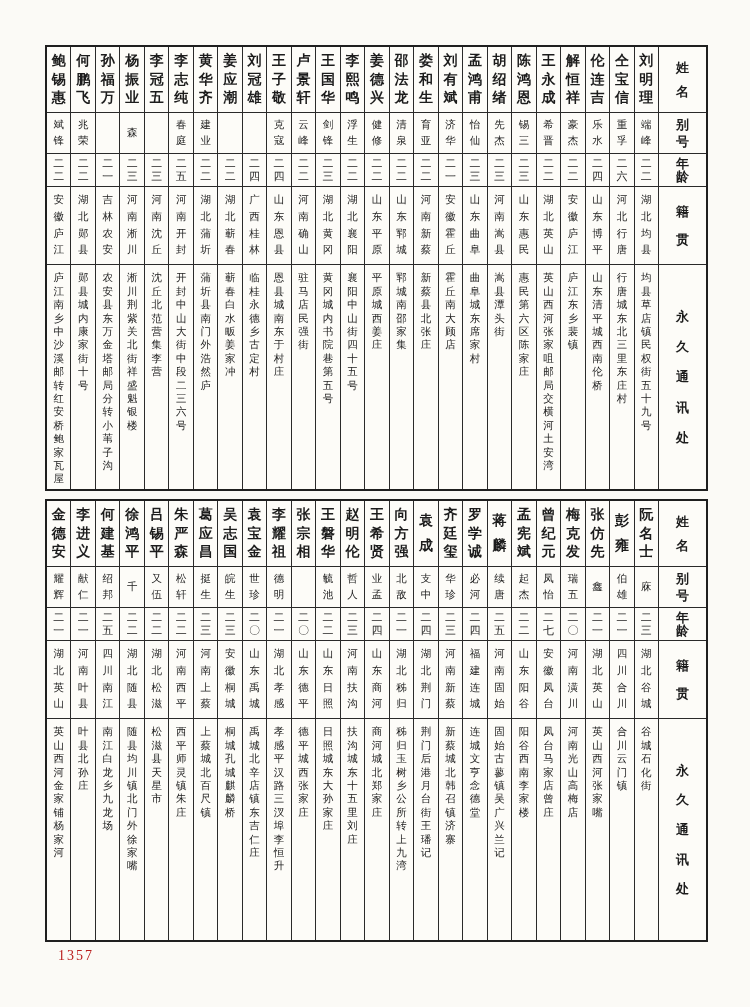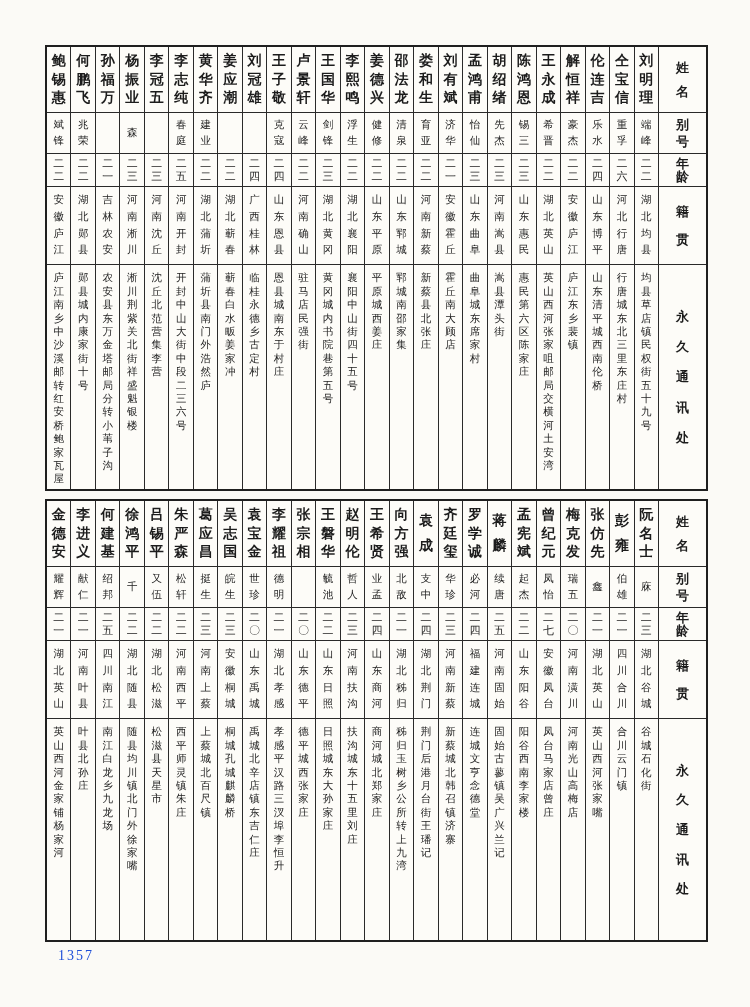--- a/index.html
+++ b/index.html
@@ -51,21 +51,21 @@
   .cell-byname .ch{font-size:10.5px;}
   .cell-age .ch{font-size:11px;}
   .cell-native .ch{font-size:10.5px;}
   .cell-addr .ch{font-size:10.5px;height:13.4px;display:flex;align-items:center;}
   .hcol .cell .ch{font-size:13px;font-weight:bold;}
   .hcol .r-addr{justify-content:space-evenly;padding:28px 0;}
   .pageno{
     position:absolute;left:58px;top:948px;
     font-size:14px;letter-spacing:2px;
     font-family:"Liberation Serif","DejaVu Serif",serif;
-    color:#1d4ed8;
+    color:#b91c1c;
   }
 </style>
 </head>
 <body>
 
 <div class="page">
   <div class="tbl tbl-top">
       <div class="pcol">
         <div class="cell r-name cell-name">
           <span class="ch">鲍</span>

